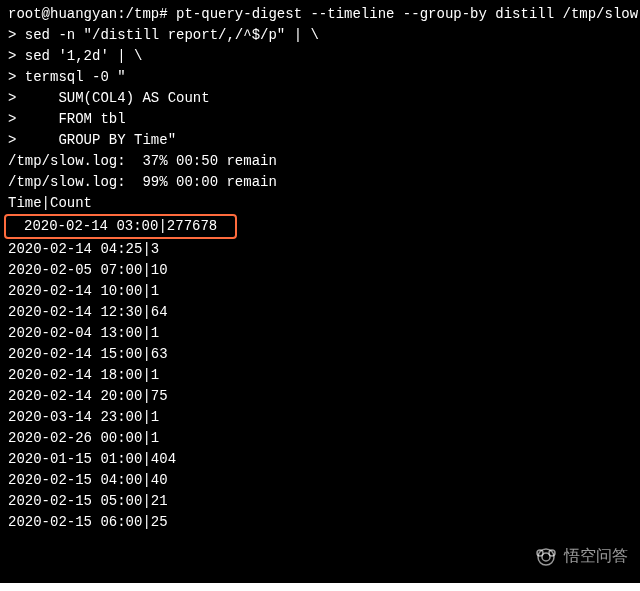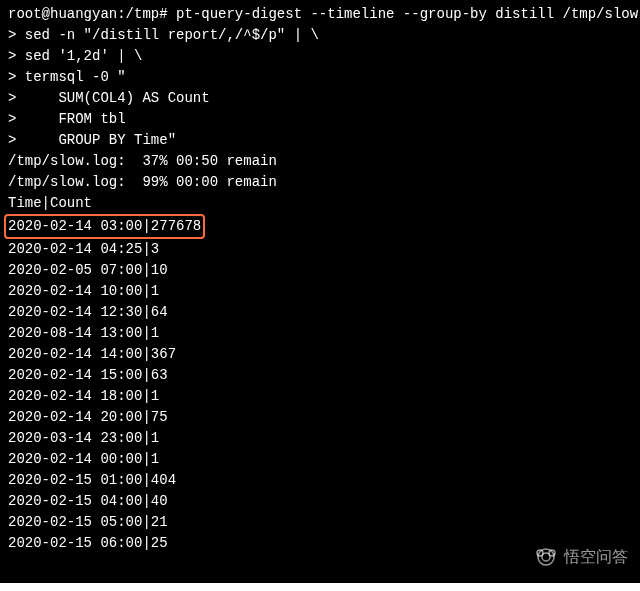--- a/index.html
+++ b/index.html
@@ -19,32 +19,32 @@
       padding: 4px 8px;
       position: relative;
     }
     .terminal-line {
       white-space: pre;
     }
     .highlighted {
       display: inline-block;
       border: 2px solid #ff6b3d;
       border-radius: 4px;
-      padding: 0 2px;
+      padding: 0 18px;
       margin-left: -4px;
     }
     .watermark {
       position: absolute;
       right: 12px;
       bottom: 22px;
       display: flex;
       align-items: center;
       gap: 6px;
       color: rgba(255,255,255,0.6);
-      font-family: Liberation Sans, sans-serif;
+      font-family: Liberation Mono, monospace;
       font-size: 16px;
     }
     .watermark-icon {
       width: 24px;
       height: 24px;
     }
     .bottom-bar {
       position: absolute;
       bottom: 0;
       left: 0;
@@ -65,28 +65,27 @@
   <div class="terminal-line"><span>&gt; </span><span>    FROM tbl</span></div>
   <div class="terminal-line"><span>&gt; </span><span>    GROUP BY Time"</span></div>
   <div class="terminal-line">/tmp/slow.log:  37% 00:50 remain</div>
   <div class="terminal-line">/tmp/slow.log:  99% 00:00 remain</div>
   <div class="terminal-line">Time|Count</div>
   <div class="terminal-line"><span class="highlighted">2020-02-14 03:00|277678</span></div>
   <div class="terminal-line">2020-02-14 04:25|3</div>
   <div class="terminal-line">2020-02-05 07:00|10</div>
   <div class="terminal-line">2020-02-14 10:00|1</div>
   <div class="terminal-line">2020-02-14 12:30|64</div>
-  <div class="terminal-line">2020-08-14 13:00|1</div>
-  <div class="terminal-line">2020-02-14 14:00|367</div>
+  <div class="terminal-line">2020-02-04 13:00|1</div>
   <div class="terminal-line">2020-02-14 15:00|63</div>
   <div class="terminal-line">2020-02-14 18:00|1</div>
   <div class="terminal-line">2020-02-14 20:00|75</div>
   <div class="terminal-line">2020-03-14 23:00|1</div>
-  <div class="terminal-line">2020-02-14 00:00|1</div>
-  <div class="terminal-line">2020-02-15 01:00|404</div>
+  <div class="terminal-line">2020-02-26 00:00|1</div>
+  <div class="terminal-line">2020-01-15 01:00|404</div>
   <div class="terminal-line">2020-02-15 04:00|40</div>
   <div class="terminal-line">2020-02-15 05:00|21</div>
   <div class="terminal-line">2020-02-15 06:00|25</div>
 
 </div>
 
 <div class="watermark">
   <svg class="watermark-icon" viewBox="0 0 24 24" fill="none" stroke="rgba(255,255,255,0.6)" stroke-width="1.5">
     <circle cx="12" cy="12" r="8"></circle>
     <circle cx="12" cy="12" r="4"></circle>

